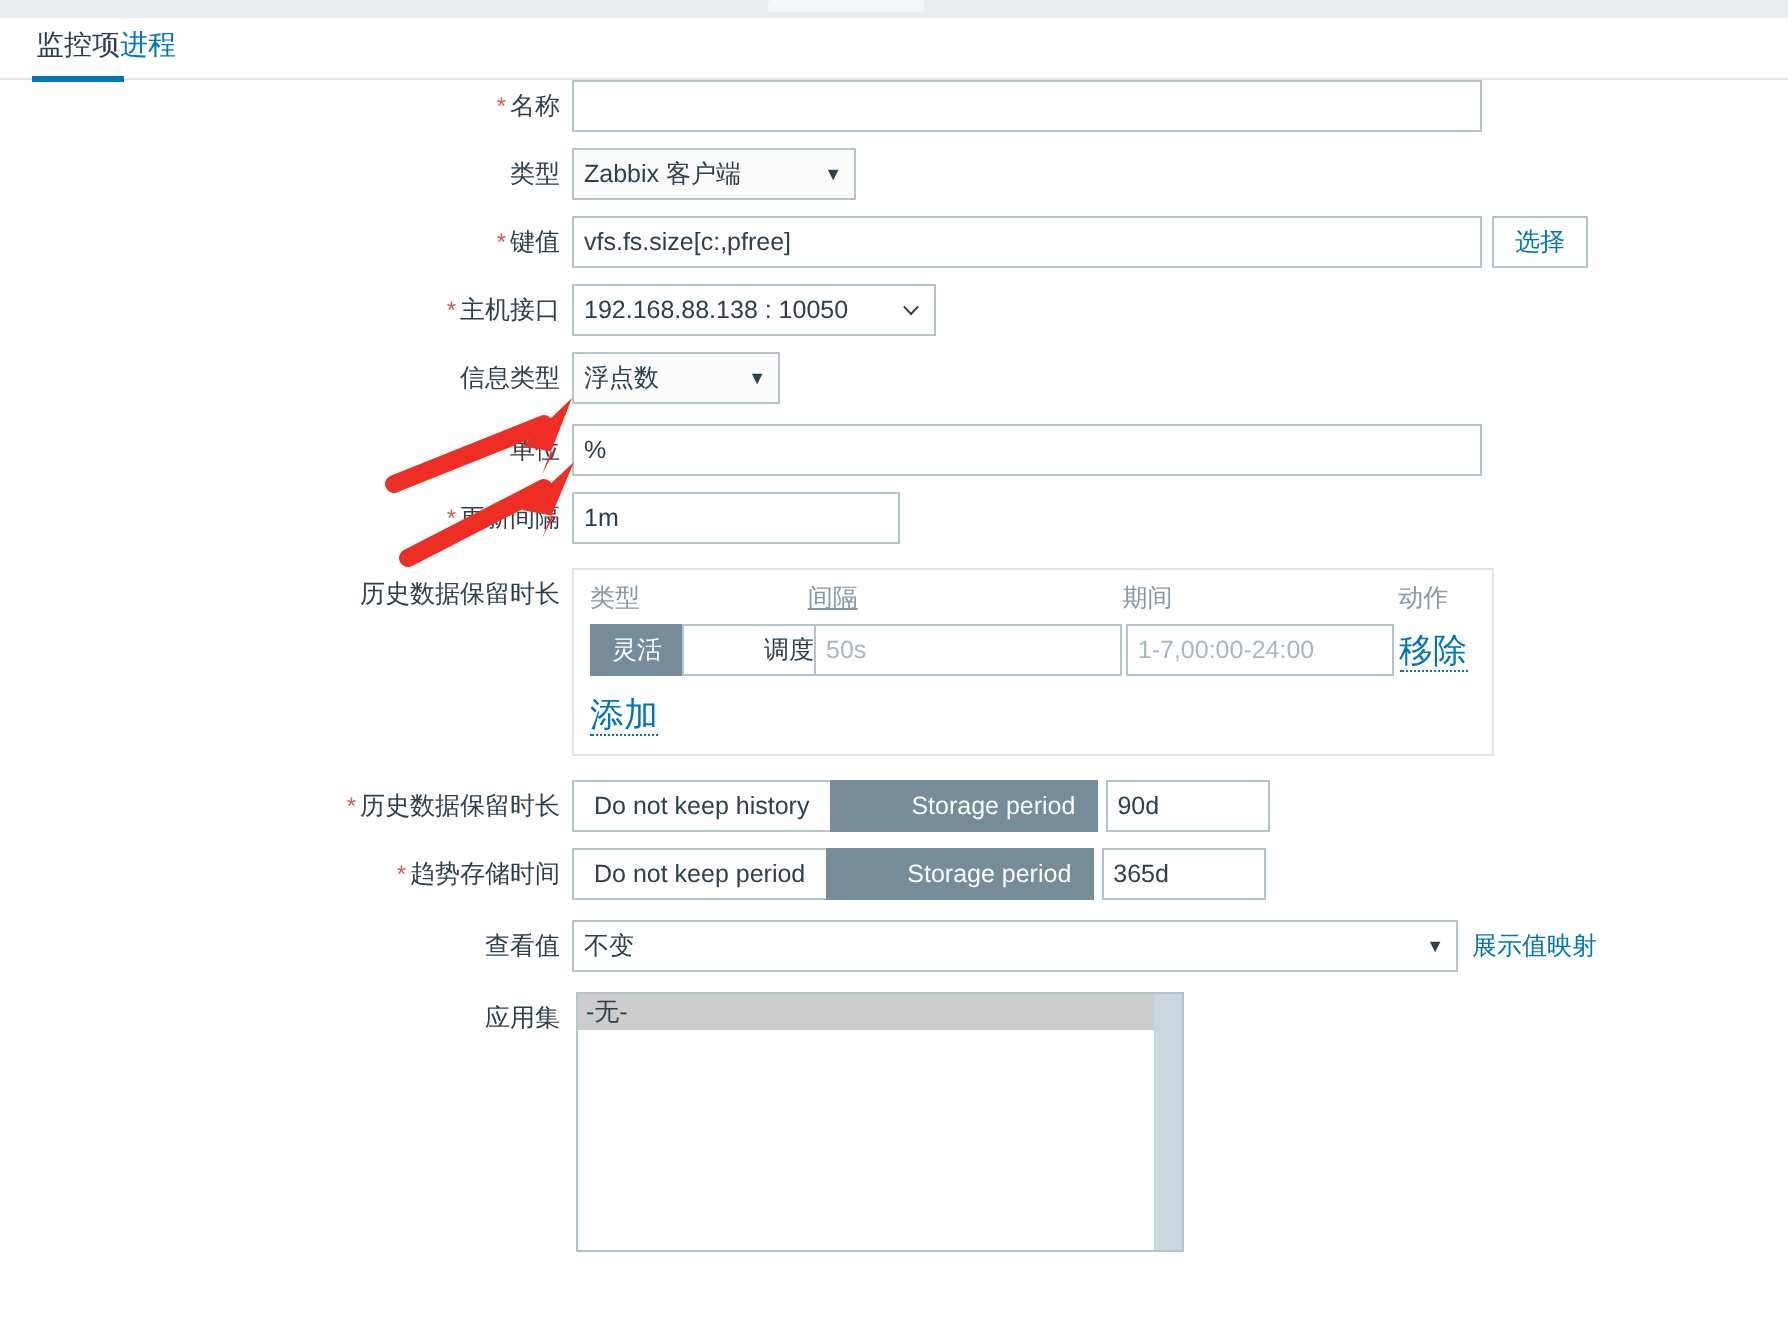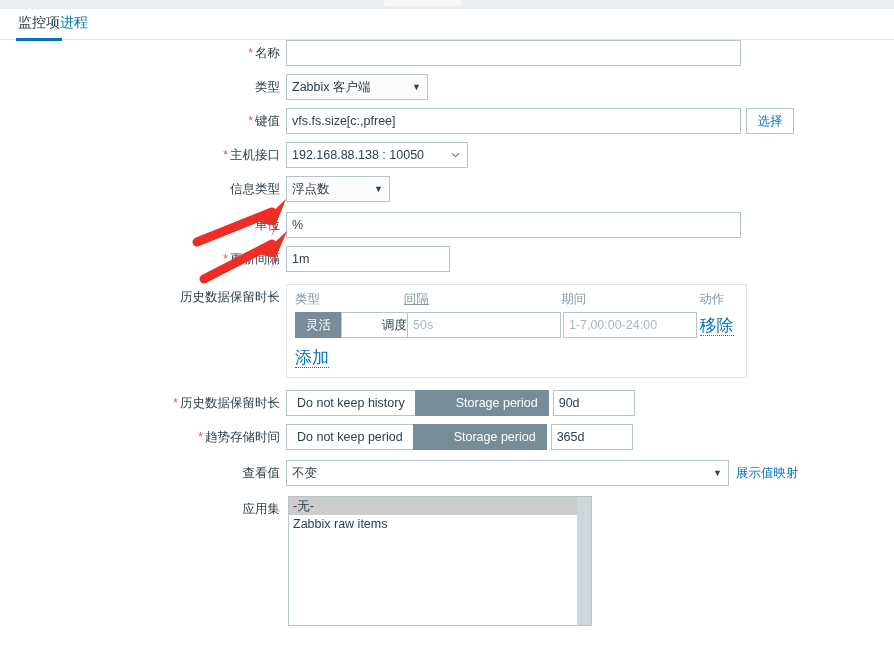--- a/index.html
+++ b/index.html
@@ -440,21 +440,20 @@
     </div>
 
 
     <div class="row">
       <div class="label">
         <span>应用集</span>
       </div>
       <div class="field">
         <div class="listbox">
           <div class="opt selected">-无-</div>
-          <div class="opt">Zabbix raw items</div>
           <div class="lb-scroll"></div>
         </div>
       </div>
     </div>
 
   </div>
 
   <svg class="arrows" viewBox="0 0 894 669">
     <g>
       <path d="M197,242 L272,212" stroke="#ee2d24" stroke-width="9" stroke-linecap="round" fill="none"></path>

